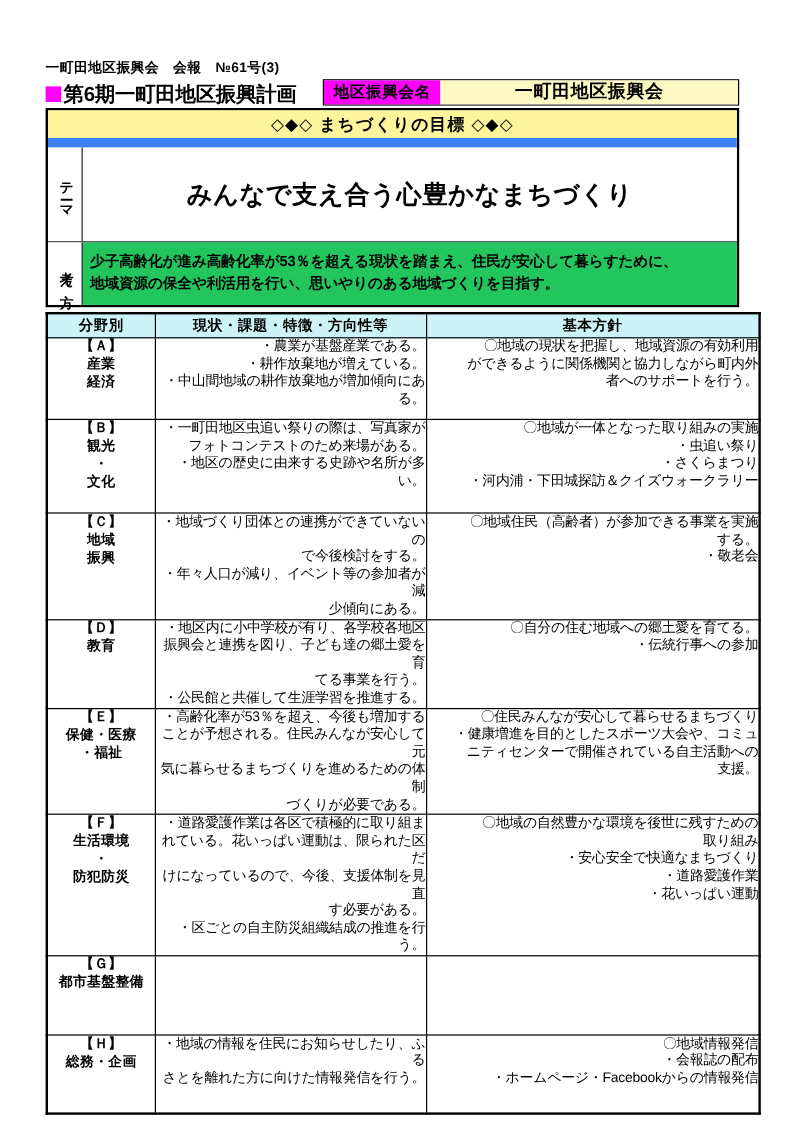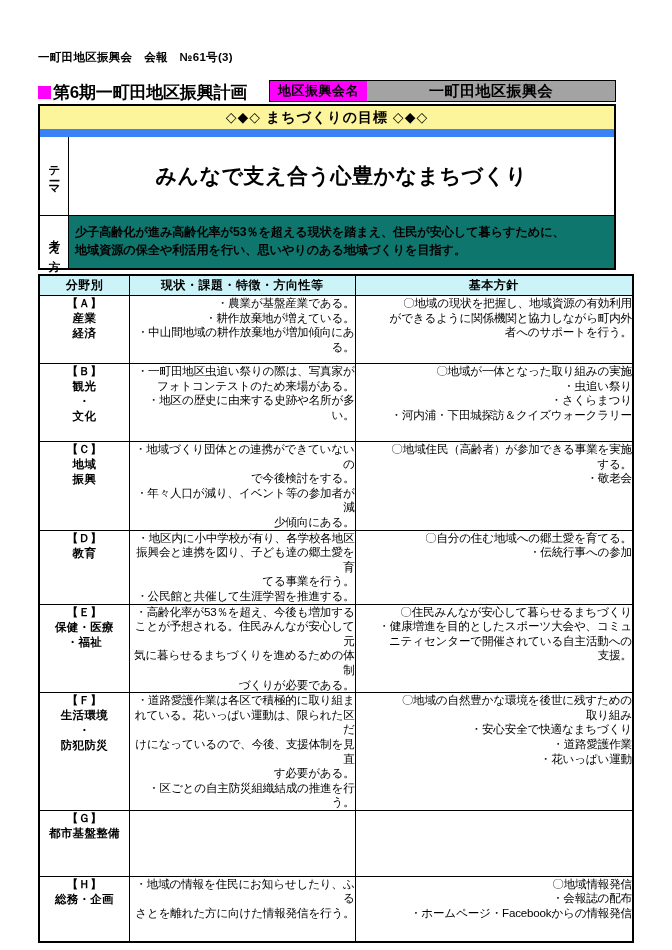--- a/index.html
+++ b/index.html
@@ -31,21 +31,21 @@
     line-height: 14px;
     height: 14px;
     white-space: pre;
   }
 
   
   .title-row {
     display: flex;
     align-items: flex-end;
     height: 24px;
-    margin-top: 14px;
+    margin-top: 0;
   }
   .sq-bullet {
     width: 13px;
     height: 13px;
     background: #ff00ff;
     margin-bottom: 3px;
     margin-right: 2px;
     flex: 0 0 auto;
   }
   .plan-title {
@@ -72,21 +72,21 @@
     white-space: nowrap;
     letter-spacing: 0.5px;
   }
   .assoc-value {
     flex: 1 1 auto;
     text-align: center;
     font-size: 15px;
     font-weight: bold;
     line-height: 20px;
     letter-spacing: 0.5px;
-    background: #a3a3a3;
+    background: #fef9c3;
   }
 
   
   .goal-block {
     border: 2px solid #000;
     border-top: 2px solid #000;
     margin-top: 2px;
   }
   .goal-banner {
     background: #fdf59c;
@@ -129,21 +129,21 @@
     font-size: 21px;
     font-weight: bold;
     letter-spacing: 0.5px;
   }
   .policy-row {
     display: flex;
     height: 52px;
   }
   .policy-value {
     flex: 1 1 auto;
-    background: #0f766e;
+    background: #22c55e;
     font-size: 12.2px;
     font-weight: bold;
     line-height: 18px;
     padding: 7px 6px 0 6px;
     box-sizing: border-box;
     letter-spacing: -0.1px;
   }
   .policy-value div { white-space: nowrap; }
 
   

